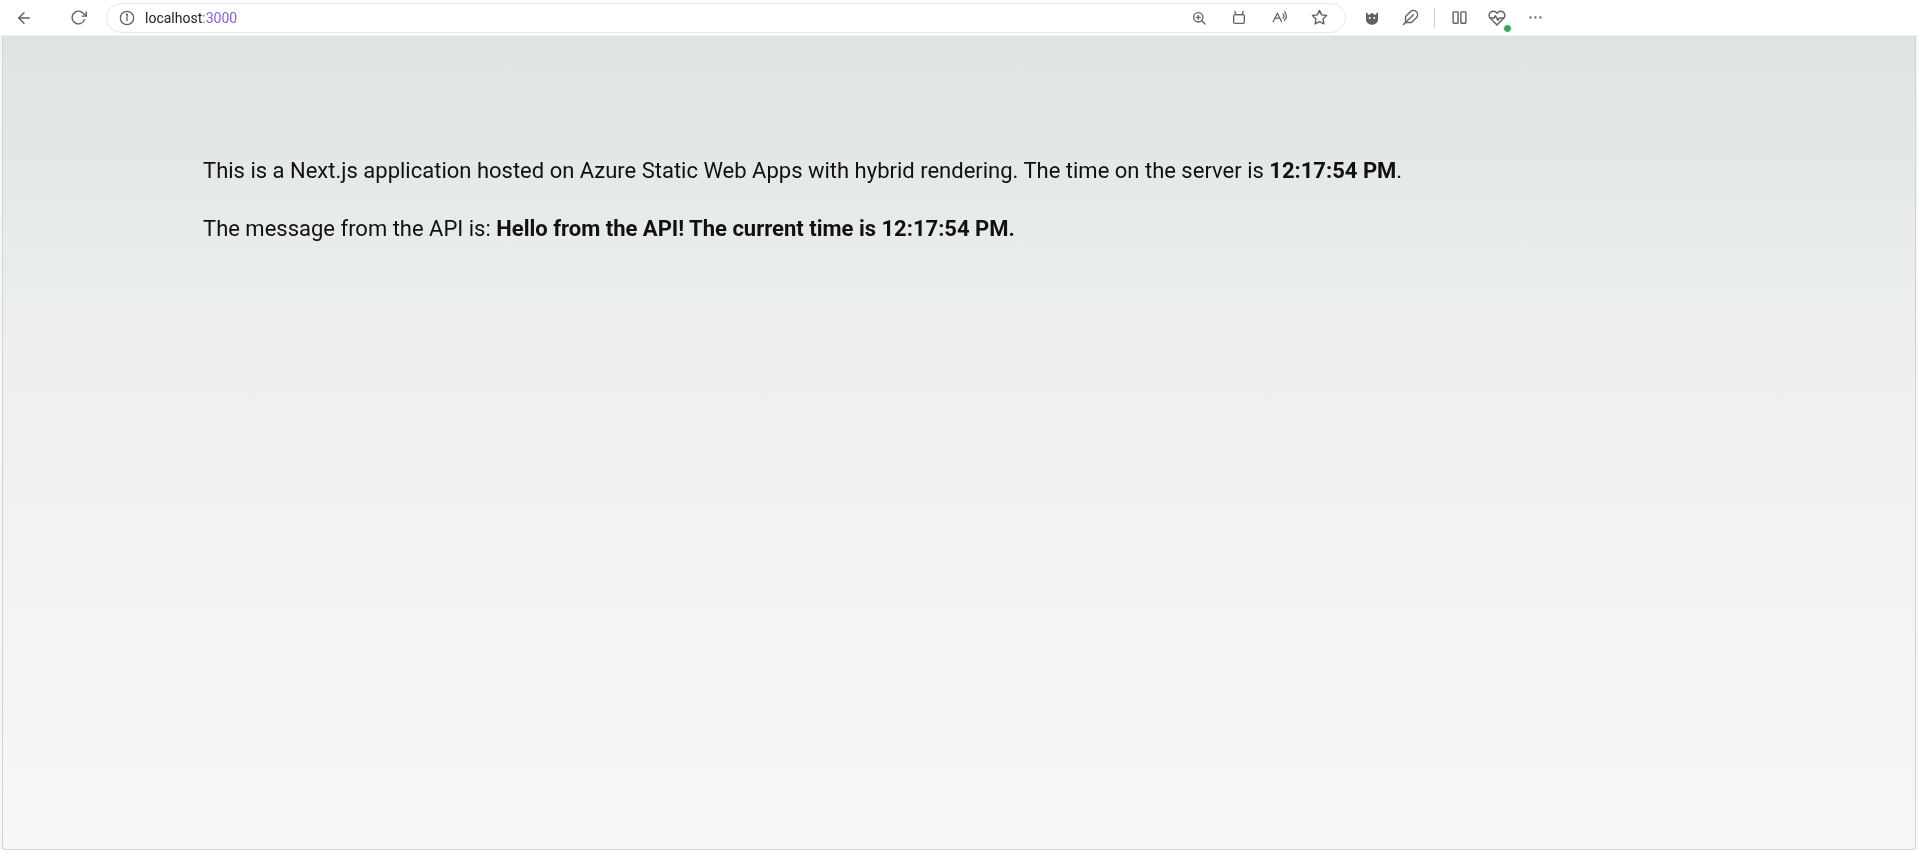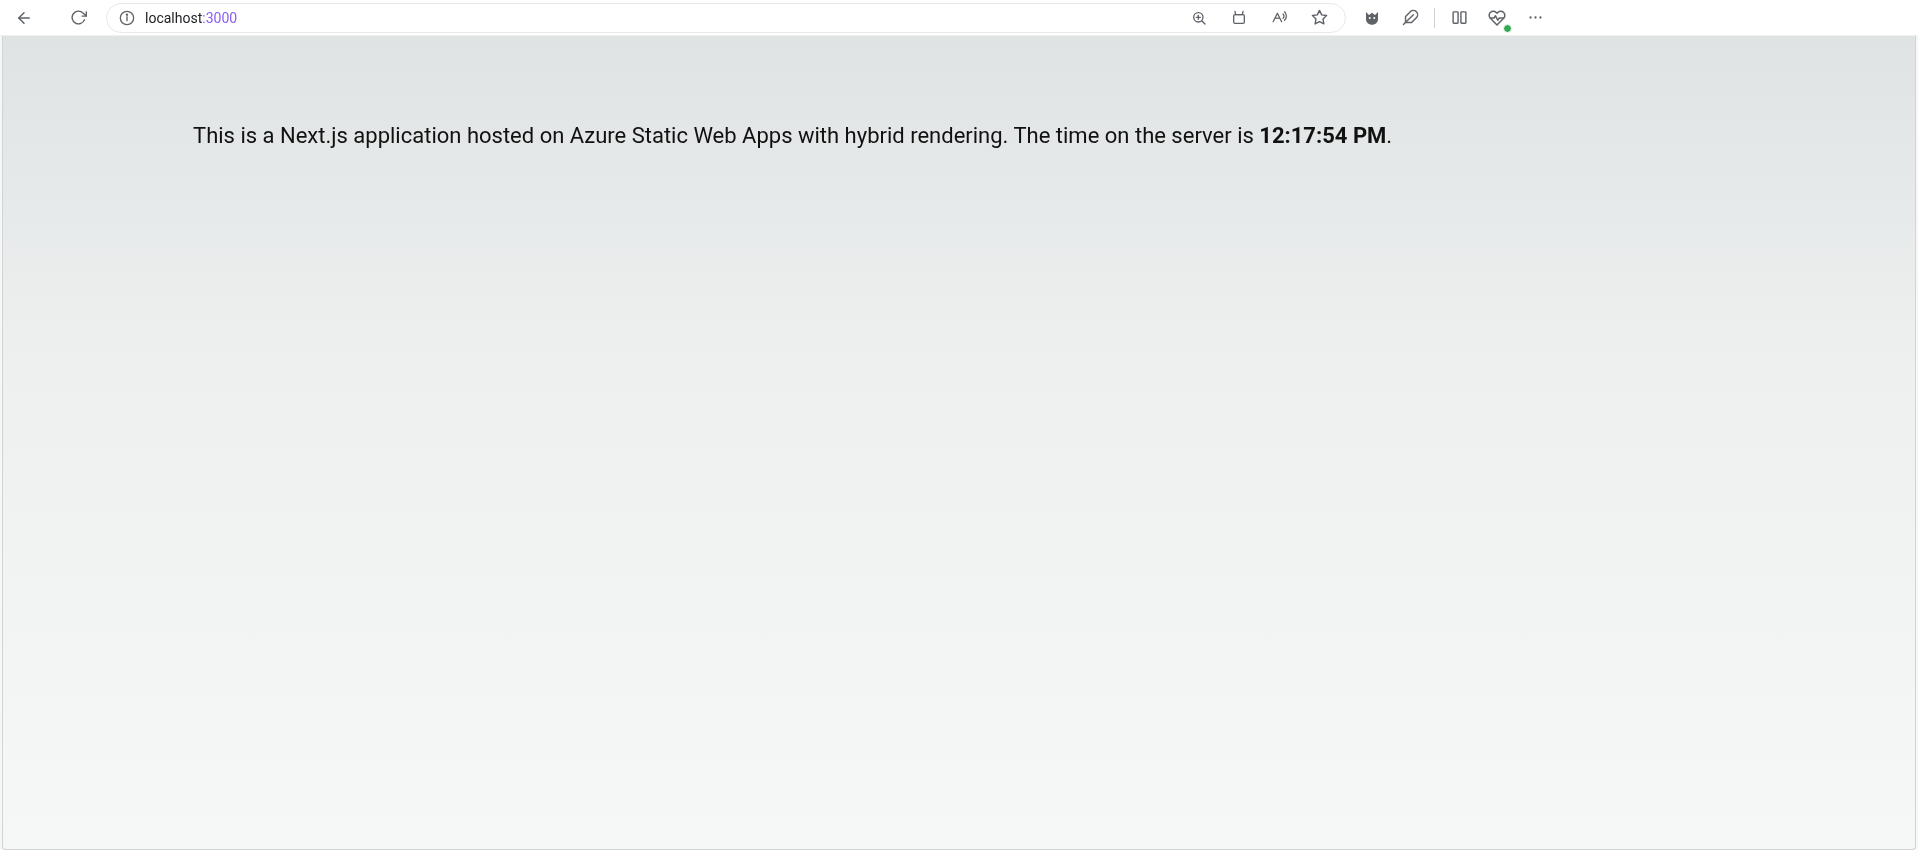--- a/index.html
+++ b/index.html
@@ -95,21 +95,22 @@
     .viewport {
       background: linear-gradient(to bottom, #dfe3e3 0%, #eef0f0 40%, #f6f7f7 100%);
       height: calc(100% - 36px);
       padding: 0;
       border: 1px solid #cfd4d4;
       border-top: none;
       margin: 0 2px;
       border-radius: 0 0 4px 4px;
     }
     .content {
-      padding: 84px 190px 0 190px;
+      padding: 119px 190px 0 190px;
+      margin-left: 10px;
     }
     .content p {
       font-size: 22px;
       line-height: 1.45;
       color: #111;
       margin-bottom: 26px;
     }
     .content strong {
       font-weight: 700;
     }
@@ -226,14 +227,17 @@
       </svg>
     </span>
   </div>
 </div>
 
 <div class="viewport">
   <div class="content">
     <p>
       <span>This is a Next.js application hosted on Azure Static Web Apps with hybrid rendering. The time on the server is </span><strong>12:17:54 PM</strong><span>.</span>
     </p>
+    <p>
+      <span>The message from the API is: </span><strong>Hello from the API! The current time is 12:17:54 PM.</strong>
+    </p>
   </div>
 </div>
 
 </body></html>

